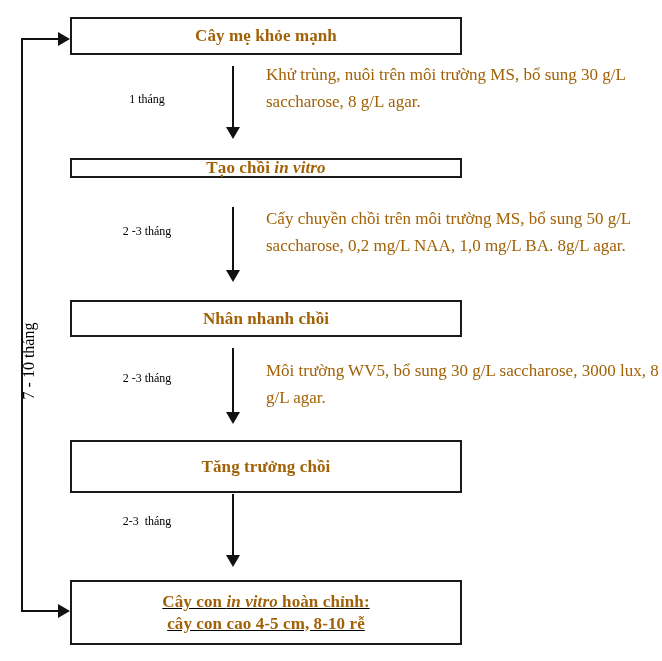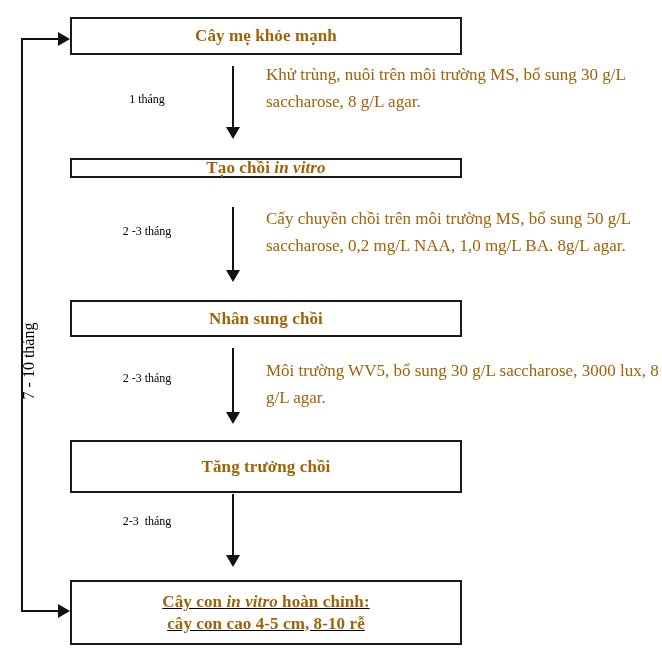--- a/index.html
+++ b/index.html
@@ -168,21 +168,21 @@
 
   <div class="stage-box" id="box-2">
     <span class="stage-label">Tạo chồi <i>in vitro</i></span>
   </div>
 
   <div class="connector" id="conn-2"></div>
   <div class="duration" id="dur-2">2 -3 tháng</div>
   <div class="description" id="desc-2">Cấy chuyền chồi trên môi trường MS, bổ sung 50 g/L saccharose, 0,2 mg/L NAA, 1,0 mg/L BA. 8g/L agar.</div>
 
   <div class="stage-box" id="box-3">
-    <span class="stage-label">Nhân sung chồi</span>
+    <span class="stage-label">Nhân nhanh chồi</span>
   </div>
 
   <div class="connector" id="conn-3"></div>
   <div class="duration" id="dur-3">2 -3 tháng</div>
   <div class="description" id="desc-3">Môi trường  WV5, bổ sung 30 g/L saccharose, 3000 lux, 8 g/L agar.</div>
 
   <div class="stage-box" id="box-4">
     <span class="stage-label">Tăng trưởng chồi</span>
   </div>
 

